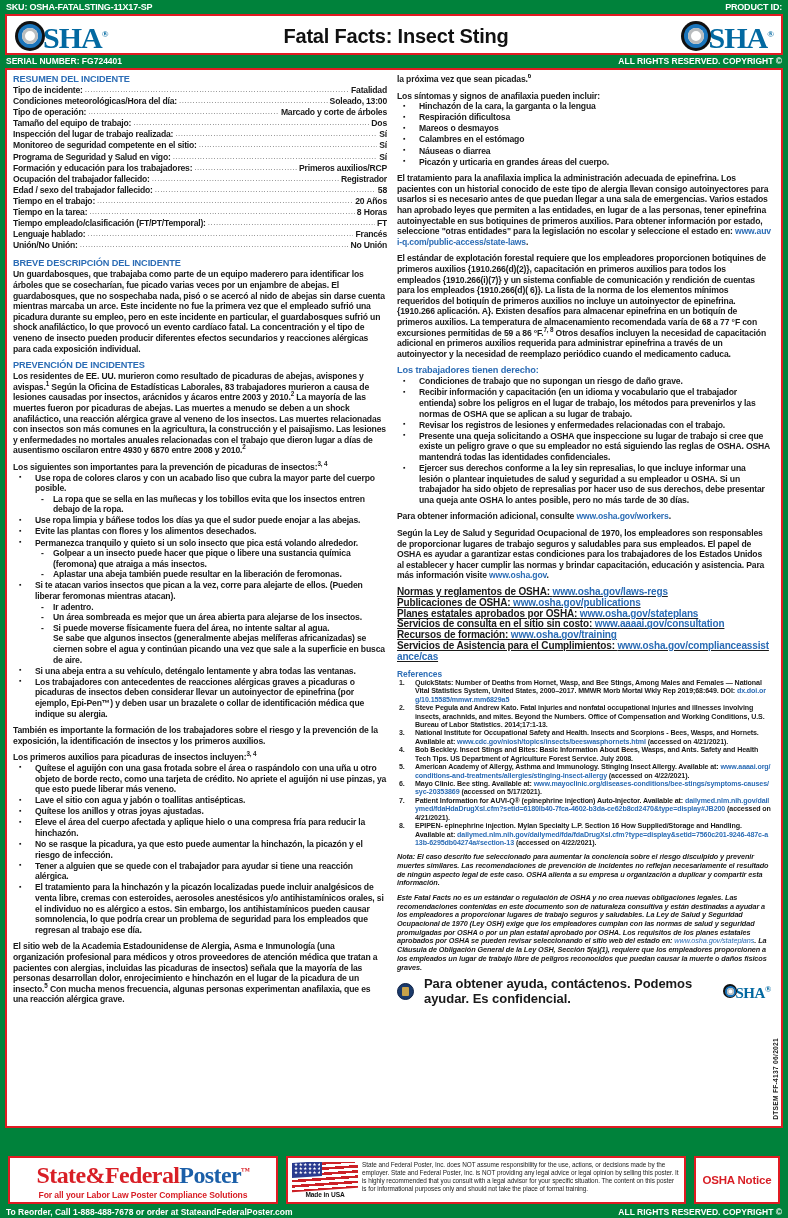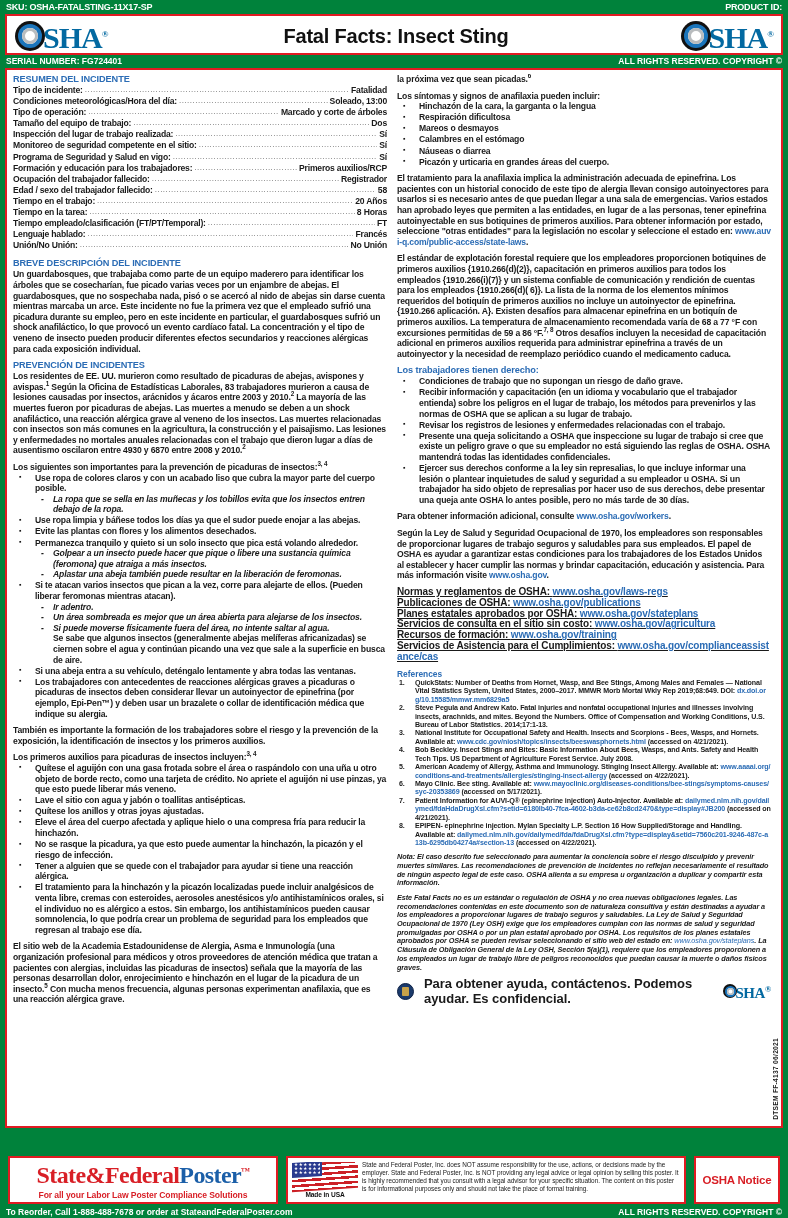--- a/index.html
+++ b/index.html
@@ -106,21 +106,21 @@
   
   ul.b1{list-style:none;margin:0 0 6px 0;padding:0;}
   ul.b1 > li{
     position:relative;padding-left:22px;
     font-size:8.6px;line-height:10.6px;font-weight:bold;color:#1a1a1a;
     margin-bottom:0.5px;letter-spacing:-0.15px;
   }
   ul.b1 > li::before{
     content:"\25AA";position:absolute;left:6px;top:-0.5px;font-size:7px;color:#1a1a1a;
   }
-  ul.b2{list-style:none;margin:0;padding:0;font-style:italic;}
+  ul.b2{list-style:none;margin:0;padding:0;}
   ul.b2 > li{
     position:relative;padding-left:18px;
     font-size:8.6px;line-height:10.6px;font-weight:bold;color:#1a1a1a;
     letter-spacing:-0.15px;
   }
   ul.b2 > li::before{
     content:"-";position:absolute;left:6px;top:0;font-size:8.6px;color:#1a1a1a;
   }
   .noind{padding-left:18px;font-size:8.6px;line-height:10.6px;
          font-weight:bold;color:#1a1a1a;letter-spacing:-0.15px;}
@@ -409,21 +409,21 @@
         </ul>
 
       <p class="body"><span>Para obtener información adicional, consulte </span><span class="lnk">www.osha.gov/workers</span><span>.</span></p>
 
       <p class="body"><span>Según la Ley de Salud y Seguridad Ocupacional de 1970, los empleadores son responsables de proporcionar lugares de trabajo seguros y saludables para sus empleados. El papel de OSHA es ayudar a garantizar estas condiciones para los trabajadores de los Estados Unidos al establecer y hacer cumplir las normas y brindar capacitación, educación y asistencia. Para más información visite </span><span class="lnk">www.osha.gov</span><span>.</span></p>
 
       <div id="osha-links">
           <div class="linkline"><span>Normas y reglamentos de OSHA: </span><span class="lnk">www.osha.gov/laws-regs</span></div>
           <div class="linkline"><span>Publicaciones de OSHA: </span><span class="lnk">www.osha.gov/publications</span></div>
           <div class="linkline"><span>Planes estatales aprobados por OSHA: </span><span class="lnk">www.osha.gov/stateplans</span></div>
-          <div class="linkline"><span>Servicios de consulta en el sitio sin costo: </span><span class="lnk">www.osha.gov/agricultura</span></div>
+          <div class="linkline"><span>Servicios de consulta en el sitio sin costo: </span><span class="lnk">www.aaaai.gov/consultation</span></div>
           <div class="linkline"><span>Recursos de formación: </span><span class="lnk">www.osha.gov/training</span></div>
           <div class="linkline"><span>Servicios de Asistencia para el Cumplimientos: </span><span class="lnk">www.osha.gov/complianceassistance/cas</span></div>
         </div>
 
       <div class="refhead" style="margin-top:6px;">References</div>
       <ol class="refs" id="reference-list">
           <li>QuickStats: Number of Deaths from Hornet, Wasp, and Bee Stings, Among Males and Females — National Vital Statistics System, United States, 2000–2017. MMWR Morb Mortal Wkly Rep 2019;68:649. DOI: <span class="lnk">dx.doi.org/10.15585/mmwr.mm6829a5</span></li>
           <li>Steve Pegula and Andrew Kato. Fatal injuries and nonfatal occupational injuries and illnesses involving insects, arachnids, and mites. Beyond the Numbers. Office of Compensation and Working Conditions, U.S. Bureau of Labor Statistics. 2014;17:1-13.</li>
           <li>National Institute for Occupational Safety and Health. Insects and Scorpions - Bees, Wasps, and Hornets. Available at: <span class="lnk">www.cdc.gov/niosh/topics/insects/beeswasphornets.html</span> (accessed on 4/21/2021).</li>
           <li>Bob Beckley. Insect Stings and Bites: Basic Information About Bees, Wasps, and Ants. Safety and Health Tech Tips. US Department of Agriculture Forest Service. July 2008.</li>

